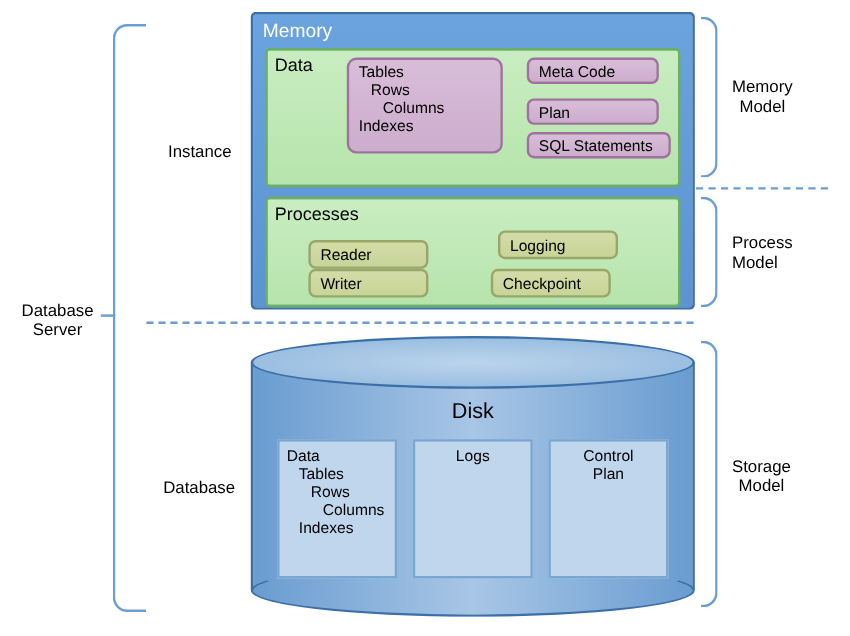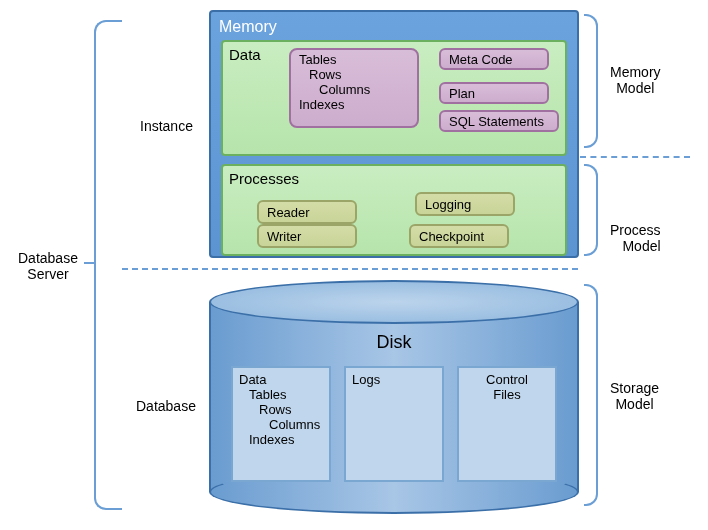--- a/index.html
+++ b/index.html
@@ -188,38 +188,38 @@
   </div>
 </div>
 
 <div class="bracket-right" style="left:584px; top:14px; height:134px;"></div>
 <div class="label" style="left:610px; top:64px; white-space:pre; text-align:center;">Memory
 Model</div>
 
 <div class="dashed-line" style="left:580px; top:156px; width:110px;"></div>
 
 <div class="bracket-right" style="left:584px; top:164px; height:92px;"></div>
-<div class="label" style="left:610px; top:194px; white-space:pre; text-align:right;margin-top:28px;">Process
+<div class="label" style="left:610px; top:194px; white-space:pre; text-align:left;">Process
 Model</div>
 
 <div class="dashed-line" style="left:122px; top:268px; width:456px;"></div>
 
 <div class="cylinder-wrap">
   <div class="cyl-body"></div>
   <div class="cyl-bottom"></div>
   <div class="cyl-top"></div>
   <div class="disk-title">Disk</div>
 
   <div class="disk-panel" style="left:22px;">
     <div class="line">Data</div>
     <div class="line indent1">Tables</div>
     <div class="line indent2">Rows</div>
     <div class="line indent3">Columns</div>
     <div class="line indent1">Indexes</div>
   </div>
-  <div class="disk-panel" style="left:135px; ">Logs</div>
+  <div class="disk-panel" style="left:135px; text-align:center;">Logs</div>
   <div class="disk-panel" style="left:248px; text-align:center; white-space:pre;">Control
-Files</div>
+Plan</div>
 </div>
 
 <div class="bracket-right" style="left:584px; top:284px; height:222px;"></div>
 <div class="label" style="left:610px; top:380px; white-space:pre; text-align:center;">Storage
 Model</div>
 
 </body></html>

